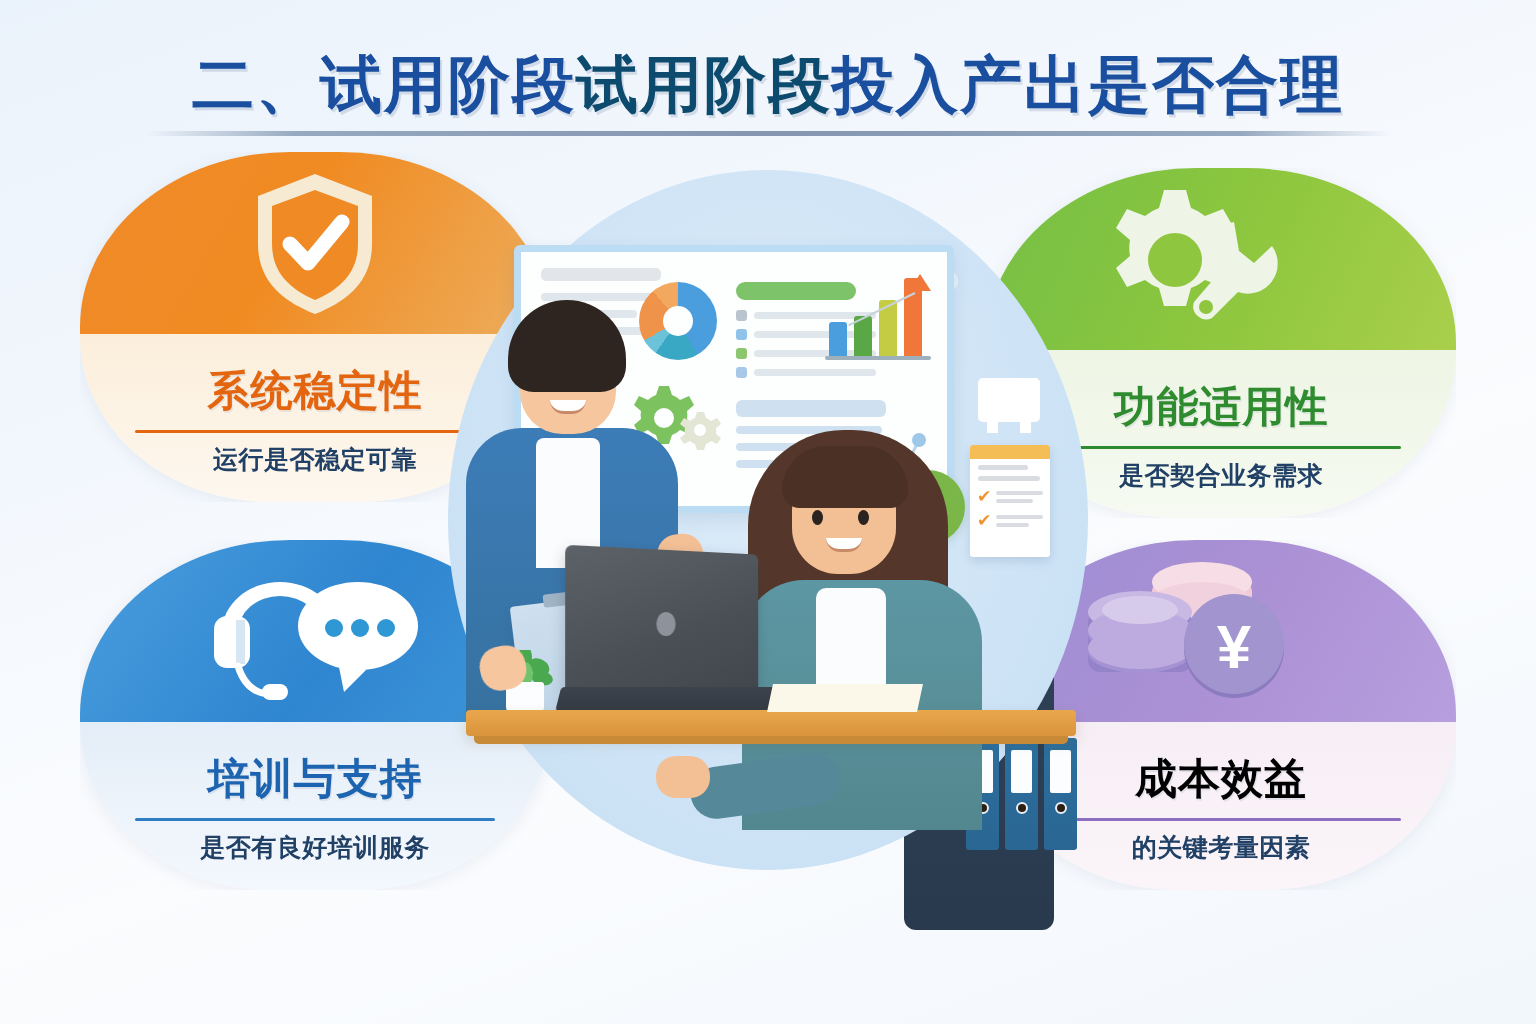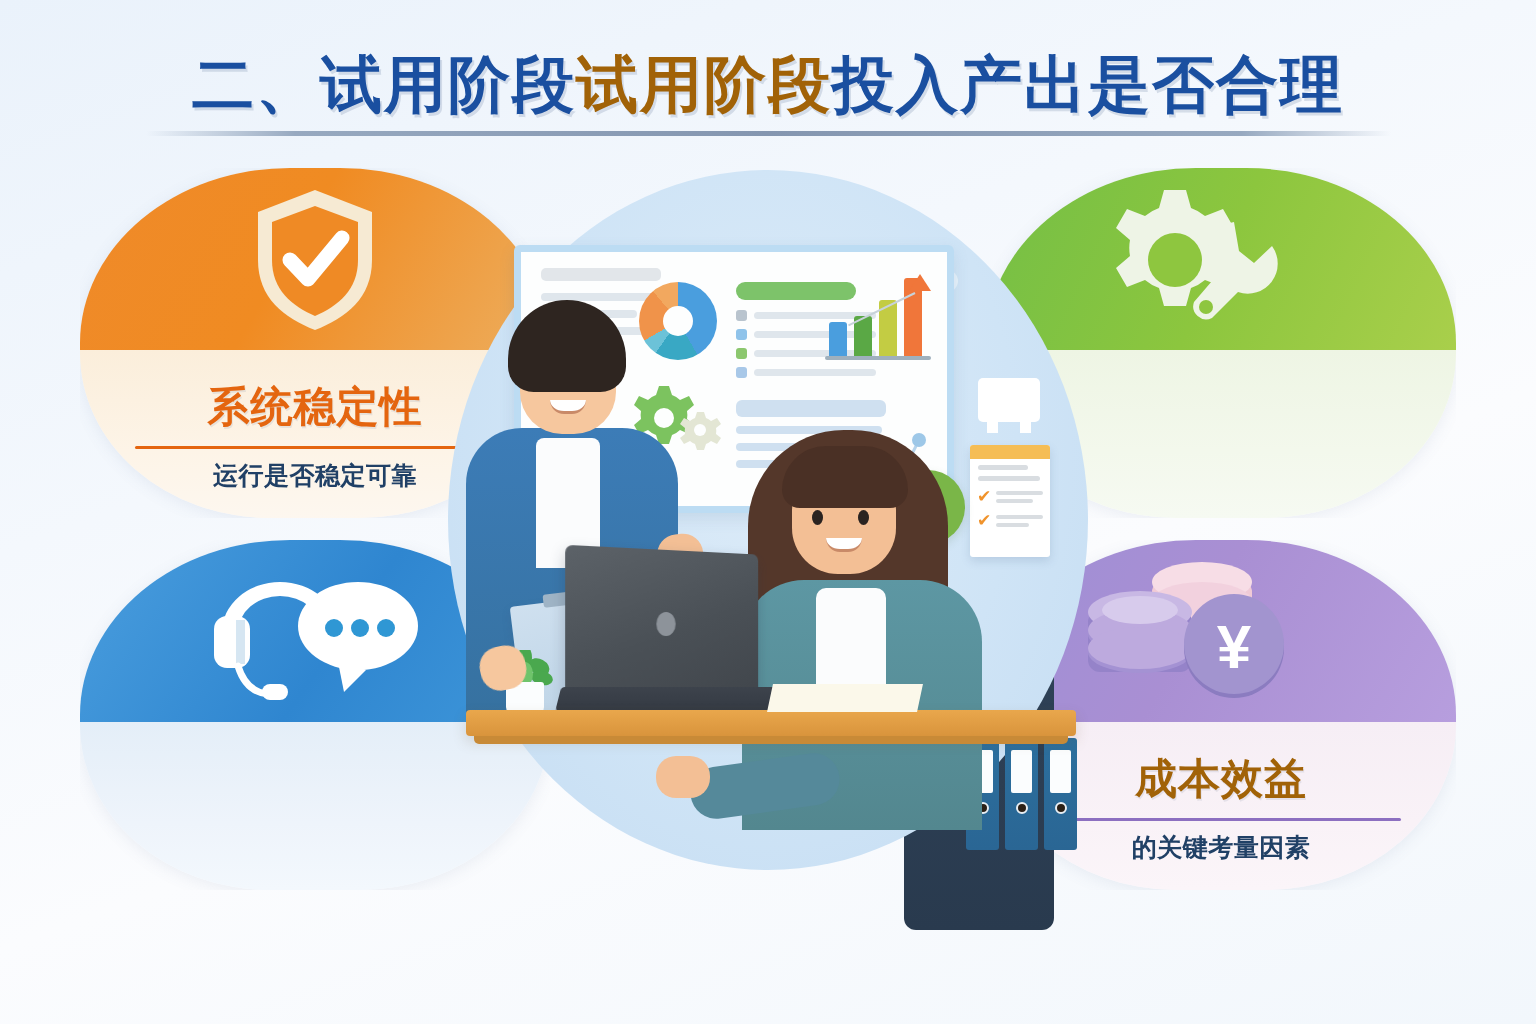--- a/index.html
+++ b/index.html
@@ -17,21 +17,21 @@
   .title-wrap {
     position: absolute; top: 52px; left: 0; width: 1536px;
     text-align: center; z-index: 40;
   }
   .title {
     font-size: 62px; font-weight: bold; letter-spacing: 2px;
     white-space: nowrap; line-height: 1.05;
     text-shadow: 2px 3px 0 rgba(120,140,170,.25);
   }
   .t-blue { color: #1a4fa0; }
-  .t-orange { color: #a16207; }
+  .t-orange { color: #0c4a6e; }
   .title-rule {
     margin: 14px auto 0; width: 1245px; height: 5px; border-radius: 3px;
     background: linear-gradient(90deg, rgba(150,170,195,0) 0%, #97a9c0 12%, #8496b0 50%, #97a9c0 88%, rgba(150,170,195,0) 100%);
   }
 
   
   .quad {
     position: absolute; width: 470px; height: 350px; overflow: hidden; z-index: 10;
   }
   .blob {
@@ -55,21 +55,21 @@
     font-size: 42px; font-weight: bold; letter-spacing: 1px; white-space: nowrap;
     text-shadow: 1px 2px 0 rgba(140,150,170,.18);
   }
   .q-divider { height: 3px; margin: 11px auto 10px; width: 86%; border-radius: 2px; }
   .q-sub {
     font-size: 25px; font-weight: bold; color: #204066; letter-spacing: .5px;
     white-space: nowrap;
   }
 
   
-  #quad-stability { left: 80px;  top: 168px; font-family: Liberation Serif, serif; }
+  #quad-stability { left: 80px;  top: 152px; font-family: Liberation Serif, serif; }
   #quad-function  { left: 986px; top: 168px; }
   #quad-training  { left: 80px;  top: 540px; }
   #quad-cost      { left: 986px; top: 540px; }
 
   
   #quad-stability .blob-top { background: linear-gradient(120deg, #ef8a2a 0%, #f08b22 45%, #edae5e 100%); }
   #quad-stability .blob-bot { background: linear-gradient(180deg, #fbeedb 0%, #fdf4e7 60%, #fdf7ef 100%); }
   #quad-stability .q-title { color: #e4650f; }
   #quad-stability .q-divider { background: #e4650f; }
 
@@ -81,21 +81,21 @@
 
   
   #quad-training .blob-top { background: linear-gradient(125deg, #4a9ede 0%, #2f86d0 55%, #3f97da 100%); }
   #quad-training .blob-bot { background: linear-gradient(180deg, #e4eef8 0%, #eef4fb 60%, #f3f8fd 100%); }
   #quad-training .q-title { color: #1c63b0; }
   #quad-training .q-divider { background: #2f7ec4; }
 
   
   #quad-cost .blob-top { background: linear-gradient(120deg, #9e8fd6 0%, #a98fd3 45%, #b79ede 100%); }
   #quad-cost .blob-bot { background: linear-gradient(180deg, #f6eef5 0%, #f9f2f7 60%, #fbf5f9 100%); }
-  #quad-cost .q-title { color: #a16207; }
+  #quad-cost .q-title { color: #000000; }
   #quad-cost .q-divider { background: #8c6fc0; }
 
   
   #center-scene {
     position: absolute; left: 418px; top: 150px; width: 700px; height: 760px;
     z-index: 20;
   }
 
   .center-ellipse {
     position: absolute; left: 30px; top: 20px; width: 640px; height: 700px;
@@ -346,20 +346,25 @@
   </div>
   <div class="q-icon" style="left:80px; top:16px; width:220px; height:152px;">
     <svg width="220" height="152" viewBox="0 0 220 152">
       <g fill="#eef4e6">
         <path d="M98 6 h22 l5 18 a44 44 0 0 1 14 8 l18-7 11 19 -14 12 a44 44 0 0 1 0 16 l14 12 -11 19 -18-7 a44 44 0 0 1-14 8 l-5 18 h-22 l-5-18 a44 44 0 0 1-14-8 l-18 7 -11-19 14-12 a44 44 0 0 1 0-16 l-14-12 11-19 18 7 a44 44 0 0 1 14-8 Z"></path>
         <circle cx="109" cy="76" r="27" fill="#8ec63f"></circle>
         <path d="M168 38 a30 30 0 0 0-16 52 l-24 28 a13 13 0 0 0 18 16 l26-26 a30 30 0 0 0 34-46 l-18 17 -15-12 Z"></path>
         <circle cx="140" cy="123" r="7" fill="#8ec63f"></circle>
       </g>
     </svg>
+  </div>
+  <div class="q-text">
+    <div class="q-title">功能适用性</div>
+    <div class="q-divider"></div>
+    <div class="q-sub">是否契合业务需求</div>
   </div>
 </div>
 
 <div class="quad" id="quad-training">
   <div class="blob">
     <div class="blob-top"></div>
     <div class="blob-bot"></div>
   </div>
   <div class="q-icon" style="left:112px; top:14px; width:240px; height:150px;">
     <svg width="240" height="150" viewBox="0 0 240 150">
@@ -371,20 +376,25 @@
         <rect x="70" y="130" width="26" height="16" rx="8"></rect>
       </g>
       <g>
         <ellipse cx="166" cy="72" rx="60" ry="44" fill="#ffffff"></ellipse>
         <path d="M146 108 l6 30 22 -22 Z" fill="#ffffff"></path>
         <circle cx="142" cy="74" r="9" fill="#2f97d4"></circle>
         <circle cx="168" cy="74" r="9" fill="#2f97d4"></circle>
         <circle cx="194" cy="74" r="9" fill="#2f97d4"></circle>
       </g>
     </svg>
+  </div>
+  <div class="q-text">
+    <div class="q-title">培训与支持</div>
+    <div class="q-divider"></div>
+    <div class="q-sub">是否有良好培训服务</div>
   </div>
 </div>
 
 <div class="quad" id="quad-cost">
   <div class="blob">
     <div class="blob-top"></div>
     <div class="blob-bot"></div>
   </div>
   <div class="q-icon" style="left:82px; top:12px; width:250px; height:158px;">
     <svg width="250" height="158" viewBox="0 0 250 158">

